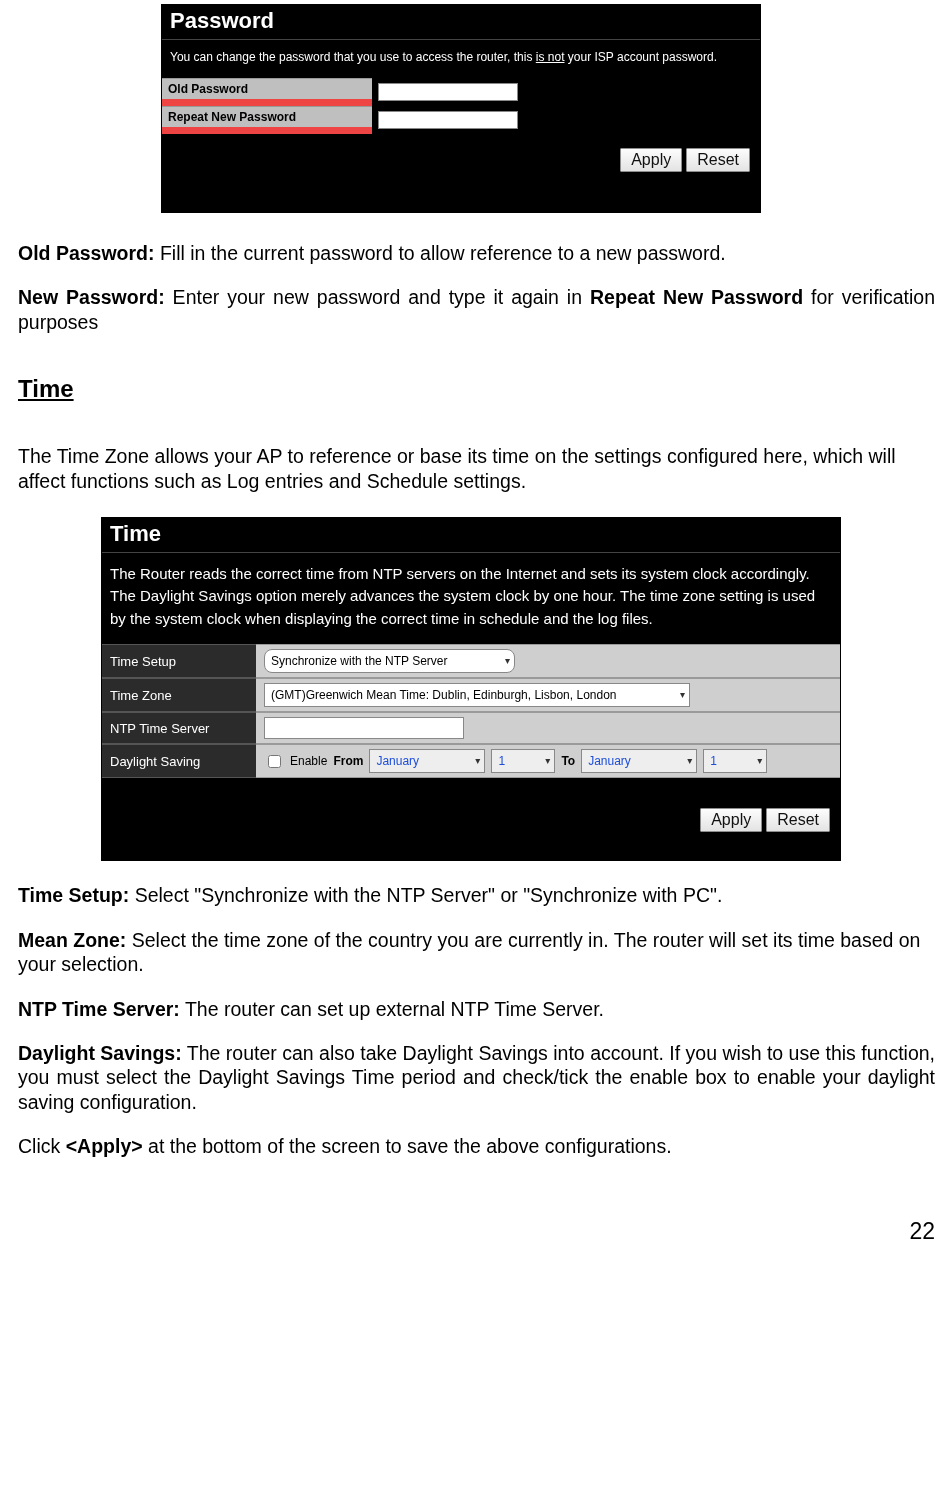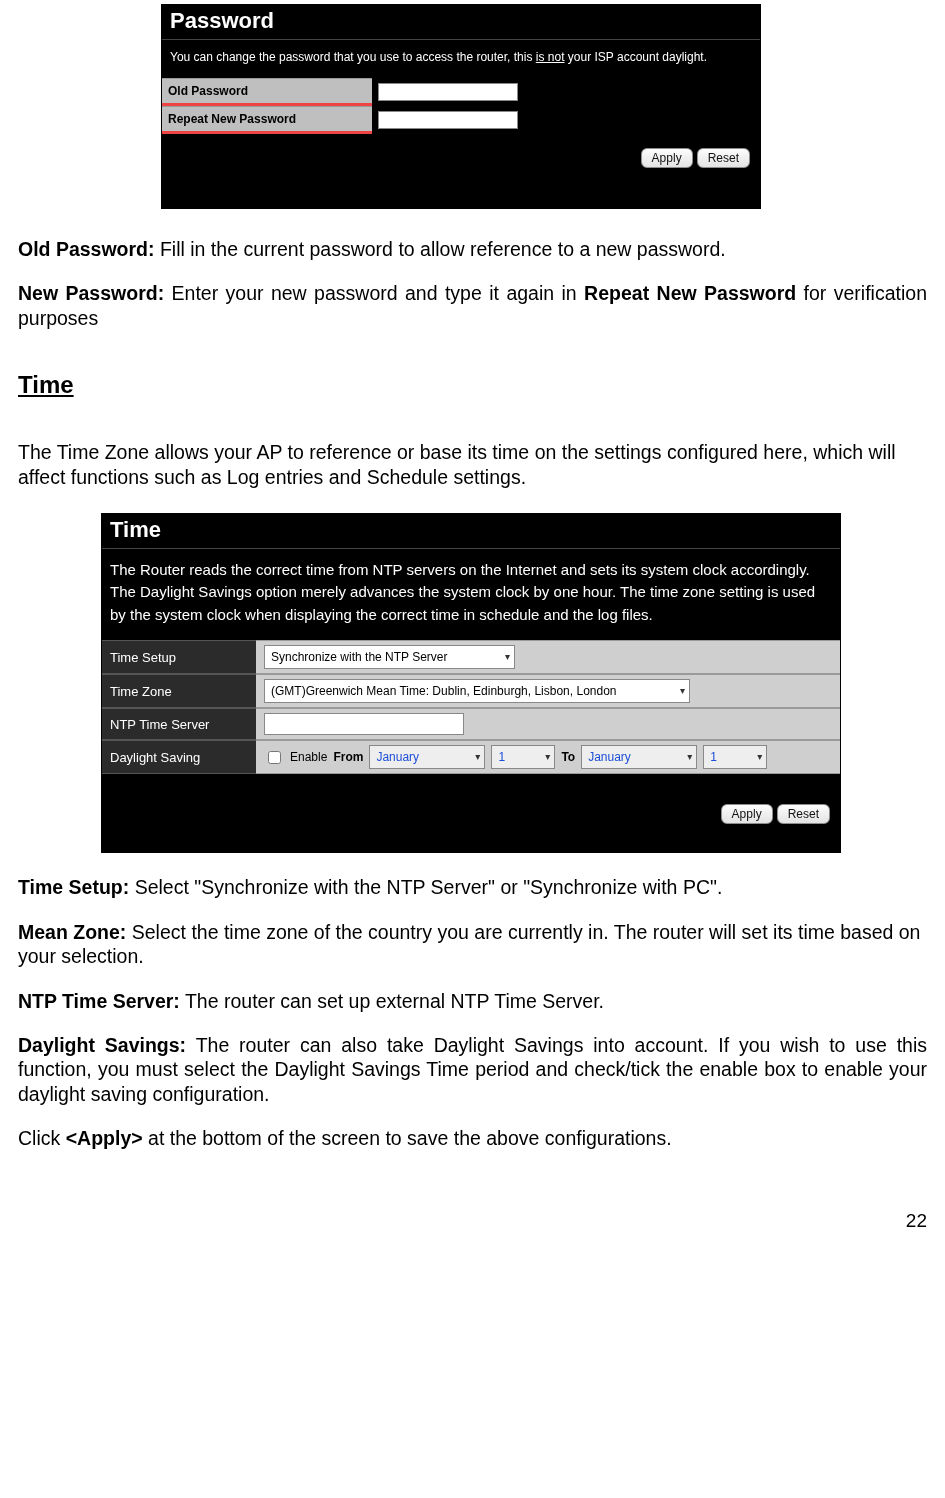--- a/index.html
+++ b/index.html
@@ -5,21 +5,21 @@
   body{
     margin:0;
     background:#ffffff;
     font-family:Arial,Helvetica,sans-serif;
     font-size:19px;
     color:#000;
   }
   .page{
     width:945px;
     box-sizing:border-box;
-    padding:0 12px 0 6px;
+    padding:0 4px 0 6px;
   }
 
   
   .panel{
     background:#000;
     color:#fff;
     border:1px solid #000;
     box-sizing:border-box;
   }
   .panel-pw{
@@ -45,21 +45,21 @@
     display:flex;
     align-items:center;
     height:28px;
   }
   .form-row .lbl{
     width:210px;
     background:#bfbfbf;
     color:#000;
     font-weight:bold;
     border-top:1px solid #999;
-    border-bottom:3px solid #ef4444;
+    border-bottom:7px solid #ef4444;
     padding:3px 6px;
     box-sizing:border-box;
     height:100%;
     display:flex;
     align-items:center;
   }
   .form-row .fld{
     flex:1;
     background:#000;
     padding:2px 6px;
@@ -79,22 +79,22 @@
   }
   .btn-row{
     display:flex;
     justify-content:flex-end;
     gap:4px;
     padding:14px 10px 0 0;
   }
   .btn{
     background:linear-gradient(#fdfdfd,#e3e3e3);
     border:1px solid #8d8d8d;
-    border-radius:6px;
-    font-size:12px;
+    border-radius:1px;
+    font-size:16px;
     padding:2px 10px;
     color:#111;
     cursor:pointer;
   }
 
   
   .body-text{
     margin:28px 6px 0 12px;
     font-size:19.5px;
     line-height:1.25;
@@ -167,33 +167,33 @@
   .daylight-content{
     align-items:flex-start;
     gap:4px;
     padding-top:6px;
     padding-bottom:6px;
   }
   .daylight-content .line{ display:flex; align-items:center; gap:6px; }
 
   .page-num{
     text-align:right;
-    font-size:19px;
+    font-size:23px;
     margin:60px 6px 10px 0;
   }
 </style>
 </head>
 <body>
 
 <div class="page">
 
   <div class="panel panel-pw">
     <div class="panel-title">Password</div>
     <div class="panel-desc">
-      <span>You can change the password that you use to access the router, this </span><span class="underline">is not</span><span> your ISP account daylight.</span>
+      <span>You can change the password that you use to access the router, this </span><span class="underline">is not</span><span> your ISP account password.</span>
     </div>
     <div class="form-row">
       <div class="lbl">Old Password</div>
       <div class="fld">
           <input class="textinput" type="password" style="">
         </div>
     </div>
     <div class="form-row">
       <div class="lbl">Repeat New Password</div>
       <div class="fld">
@@ -219,21 +219,21 @@
     <p class="sp" style="margin-top:40px;">The Time Zone allows your AP to reference or base its time on the settings configured here, which will affect functions such as Log entries and Schedule settings.</p>
   </div>
 
   <div class="panel panel-time">
     <div class="panel-title" style="font-family:Arial;">Time</div>
     <div class="panel-desc">The Router reads the correct time from NTP servers on the Internet and sets its system clock accordingly. The Daylight Savings option merely advances the system clock by one hour. The time zone setting is used by the system clock when displaying the correct time in schedule and the log files.</div>
 
     <div class="row2">
       <div class="lbl2">Time Setup</div>
       <div class="fld2">
-        <div class="select" style="width:225px;">
+        <div class="select" style="width:225px;border-radius:8px;">
             <span>Synchronize with the NTP Server</span>
           </div>
       </div>
     </div>
 
     <div class="row2">
       <div class="lbl2">Time Zone</div>
       <div class="fld2">
         <div class="select" style="width:400px;">
             <span>(GMT)Greenwich Mean Time: Dublin, Edinburgh, Lisbon, London</span>

